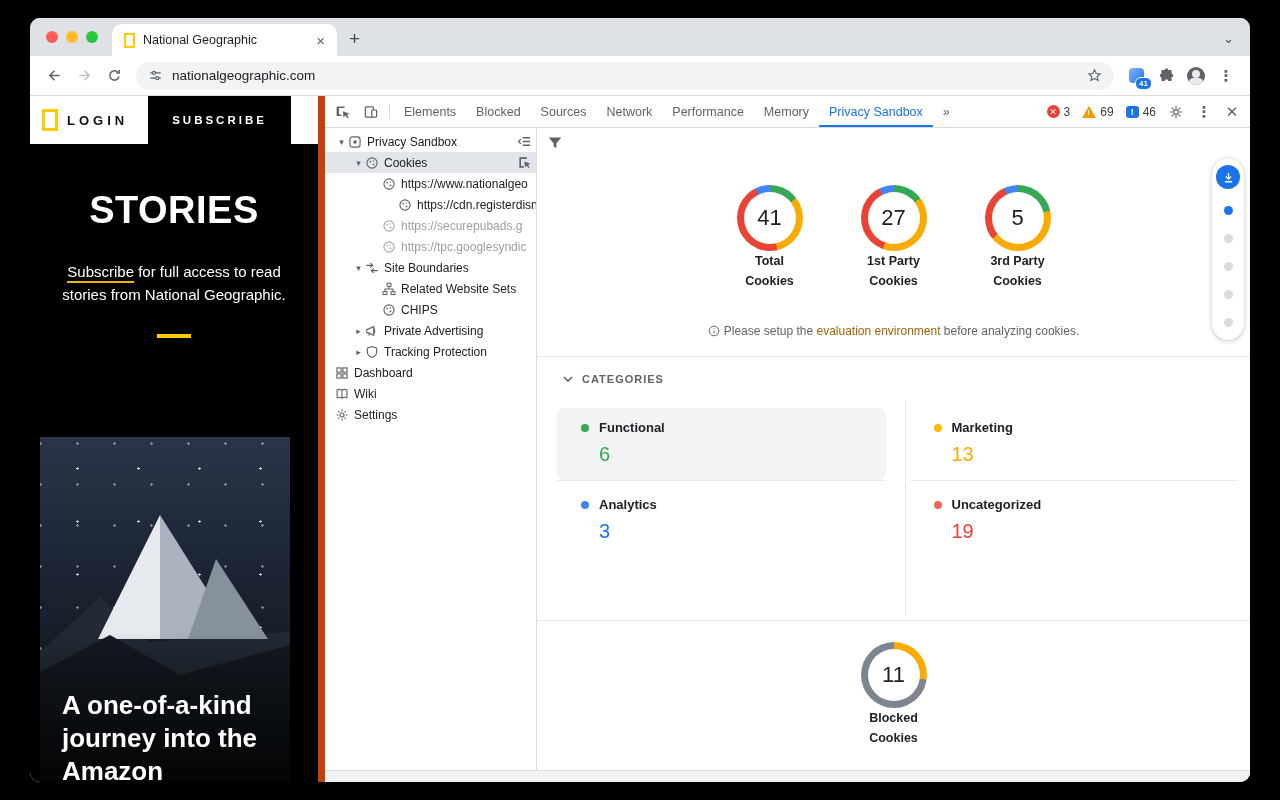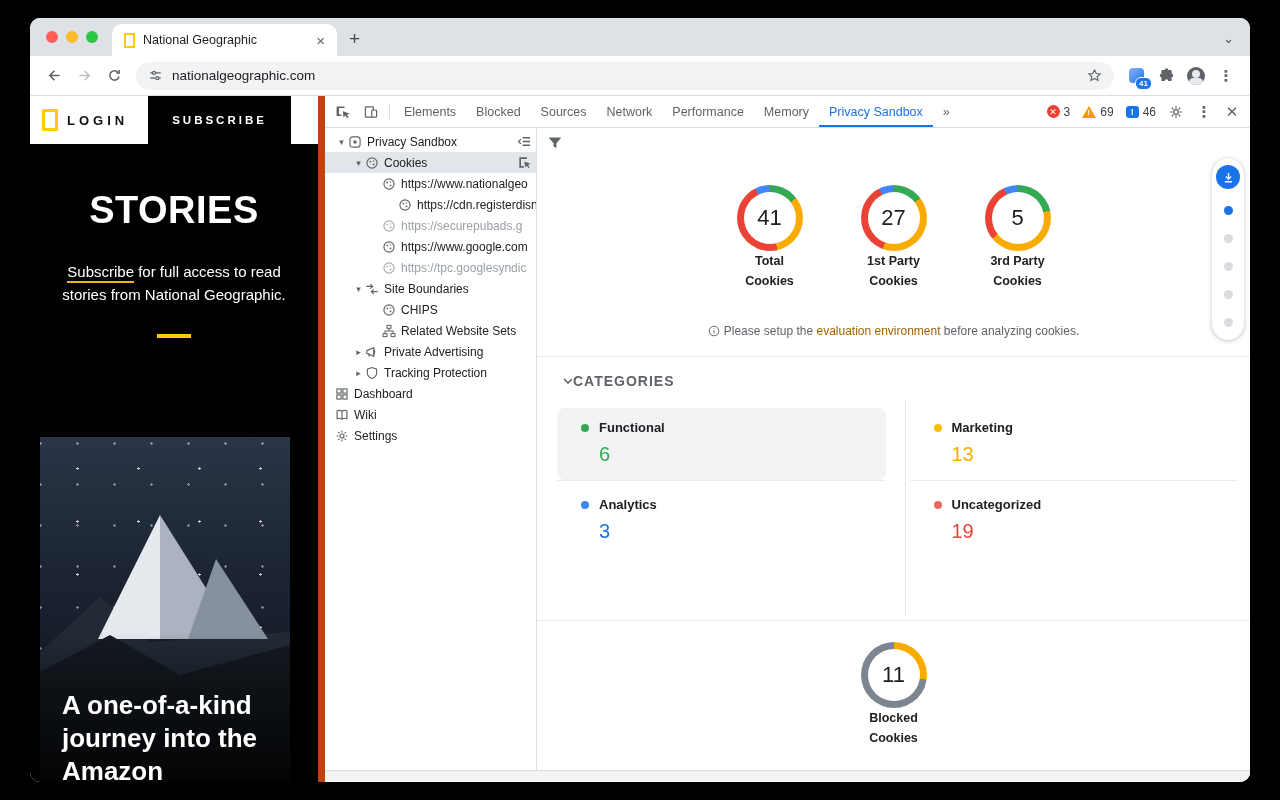--- a/index.html
+++ b/index.html
@@ -133,21 +133,21 @@
           align-items:center; justify-content:center; font-size:22px; color:#202124; }
   .donut-label { font-size:12.5px; font-weight:700; color:#202124;
                  line-height:20px; }
   .note { position:absolute; left:0; right:0; top:196px; text-align:center; font-size:12px;
           color:#5f6368; }
   .note svg { width:12px; height:12px; vertical-align:-2px; margin-right:4px; color:#5f6368; }
   .note a { color:#a16207; text-decoration:none; }
   .divline { position:absolute; left:0; right:0; height:1px; background:#e8eaed; }
   .d1 { top:228px; } .d2 { top:492px; }
   .cat-head { position:absolute; left:26px; top:245px; display:flex; align-items:center;
-              font-size:14px; font-weight:700; letter-spacing:1px; color:#5f6368; }
+              gap:9px; font-size:11px; font-weight:700; letter-spacing:1px; color:#5f6368; }
   .cat-head svg { width:10px; height:6px; }
   .cat-grid { position:absolute; left:20px; right:12px; top:276px;
               display:grid; grid-template-columns:1fr 1fr; column-gap:24px; }
   .cat-cell { padding:4px 0 0; }
   .cat-cell.row1 { border-bottom:1px solid #e8eaed; }
   .cat-inner { padding:12px 16px 14px 24px; border-radius:8px; }
   .cat-inner.sel { background:#f1f3f4; }
   .cat-name { display:flex; align-items:center; gap:10px; font-size:13px; font-weight:700;
               color:#202124; }
   .cat-dot { width:8px; height:8px; border-radius:50%; flex:none; }
@@ -373,77 +373,65 @@
               <span class="ticon">
                 <svg viewBox="0 0 16 16" fill="none" stroke="currentColor" stroke-width="1.3">
                   <circle cx="8" cy="8" r="5.8"></circle>
                   <circle cx="6" cy="6.3" r="1" fill="currentColor" stroke="none"></circle>
                   <circle cx="9.8" cy="9.6" r="1" fill="currentColor" stroke="none"></circle>
                   <circle cx="9.6" cy="5.6" r=".8" fill="currentColor" stroke="none"></circle>
                 </svg>
               </span>
               <span>https://securepubads.g</span>
             </div>
-            <div class="trow" style="padding-left: 44px;">
+            <div class="trow dim" style="padding-left: 44px;">
               <span class="tspacer"></span>
               <span class="ticon">
                 <svg viewBox="0 0 16 16" fill="none" stroke="currentColor" stroke-width="1.3">
                   <circle cx="8" cy="8" r="5.8"></circle>
                   <circle cx="6" cy="6.3" r="1" fill="currentColor" stroke="none"></circle>
                   <circle cx="9.8" cy="9.6" r="1" fill="currentColor" stroke="none"></circle>
                   <circle cx="9.6" cy="5.6" r=".8" fill="currentColor" stroke="none"></circle>
                 </svg>
               </span>
-              <span>https://www.google.com</span>
-            </div>
-            <div class="trow dim" style="padding-left: 44px;">
-              <span class="tspacer"></span>
-              <span class="ticon">
-                <svg viewBox="0 0 16 16" fill="none" stroke="currentColor" stroke-width="1.3">
-                  <circle cx="8" cy="8" r="5.8"></circle>
-                  <circle cx="6" cy="6.3" r="1" fill="currentColor" stroke="none"></circle>
-                  <circle cx="9.8" cy="9.6" r="1" fill="currentColor" stroke="none"></circle>
-                  <circle cx="9.6" cy="5.6" r=".8" fill="currentColor" stroke="none"></circle>
-                </svg>
-              </span>
               <span>https://tpc.googlesyndic</span>
             </div>
             <div class="trow" style="padding-left: 27px;">
               <span class="tarrow">▾</span>
               <span class="ticon">
                 <svg viewBox="0 0 16 16" fill="none" stroke="currentColor" stroke-width="1.3">
                   <path d="M1.5 5h7M6 2.5 8.8 5 6 7.5"></path>
                   <path d="M14.5 11h-7M10 8.5 7.2 11l2.8 2.5"></path>
                 </svg>
               </span>
               <span>Site Boundaries</span>
-            </div>
-            <div class="trow" style="padding-left: 44px;">
-              <span class="tspacer"></span>
-              <span class="ticon">
-                <svg viewBox="0 0 16 16" fill="none" stroke="currentColor" stroke-width="1.3">
-                  <circle cx="8" cy="8" r="5.8"></circle>
-                  <circle cx="6" cy="6.3" r="1" fill="currentColor" stroke="none"></circle>
-                  <circle cx="9.8" cy="9.6" r="1" fill="currentColor" stroke="none"></circle>
-                  <circle cx="9.6" cy="5.6" r=".8" fill="currentColor" stroke="none"></circle>
-                </svg>
-              </span>
-              <span>CHIPS</span>
             </div>
             <div class="trow" style="padding-left: 44px;">
               <span class="tspacer"></span>
               <span class="ticon">
                 <svg viewBox="0 0 16 16" fill="none" stroke="currentColor" stroke-width="1.2">
                   <rect x="5.8" y="1.5" width="4.4" height="3.4"></rect>
                   <rect x="1.2" y="11" width="4.4" height="3.4"></rect>
                   <rect x="10.4" y="11" width="4.4" height="3.4"></rect>
                   <path d="M8 4.9v3M8 7.9H3.4V11M8 7.9h4.6V11"></path>
                 </svg>
               </span>
               <span>Related Website Sets</span>
+            </div>
+            <div class="trow" style="padding-left: 44px;">
+              <span class="tspacer"></span>
+              <span class="ticon">
+                <svg viewBox="0 0 16 16" fill="none" stroke="currentColor" stroke-width="1.3">
+                  <circle cx="8" cy="8" r="5.8"></circle>
+                  <circle cx="6" cy="6.3" r="1" fill="currentColor" stroke="none"></circle>
+                  <circle cx="9.8" cy="9.6" r="1" fill="currentColor" stroke="none"></circle>
+                  <circle cx="9.6" cy="5.6" r=".8" fill="currentColor" stroke="none"></circle>
+                </svg>
+              </span>
+              <span>CHIPS</span>
             </div>
             <div class="trow" style="padding-left: 27px;">
               <span class="tarrow">▸</span>
               <span class="ticon">
                 <svg viewBox="0 0 16 16" fill="none" stroke="currentColor" stroke-width="1.3">
                   <path d="M2 6.5v3l8 3.5v-10z"></path>
                   <path d="M10 5a5 5 0 0 1 0 6M4.5 9.8V13"></path>
                 </svg>
               </span>
               <span>Private Advertising</span>

